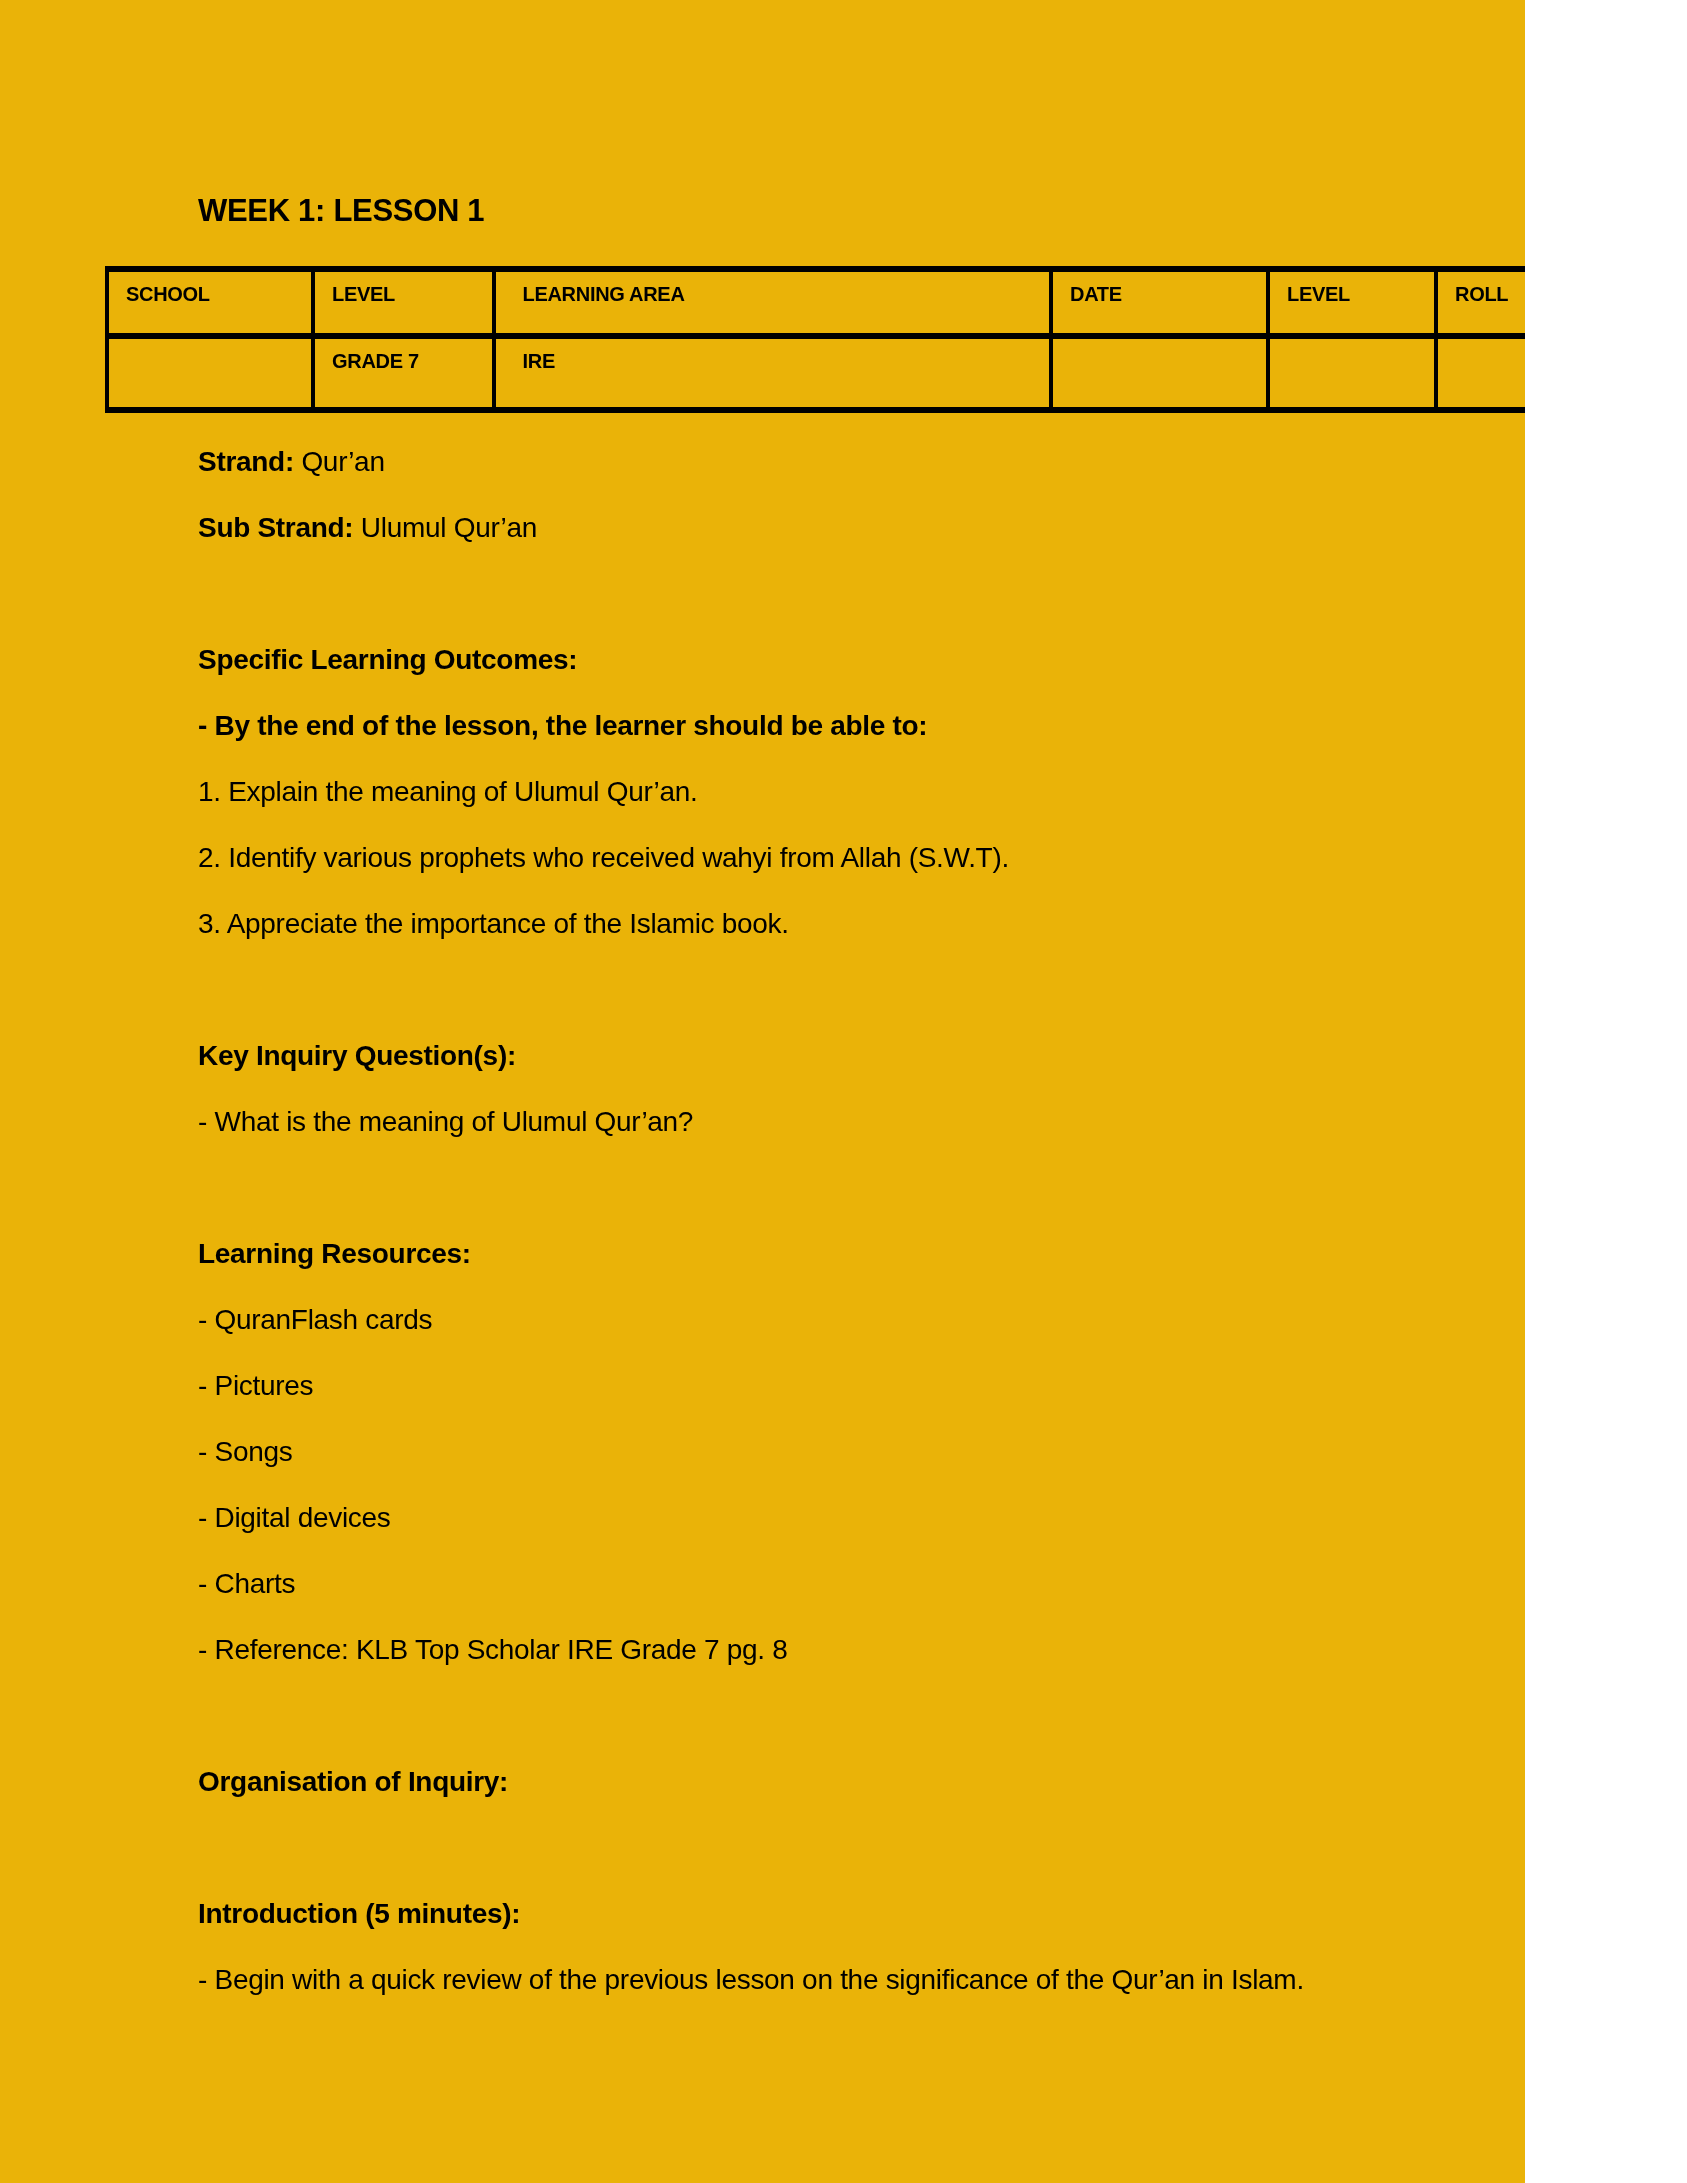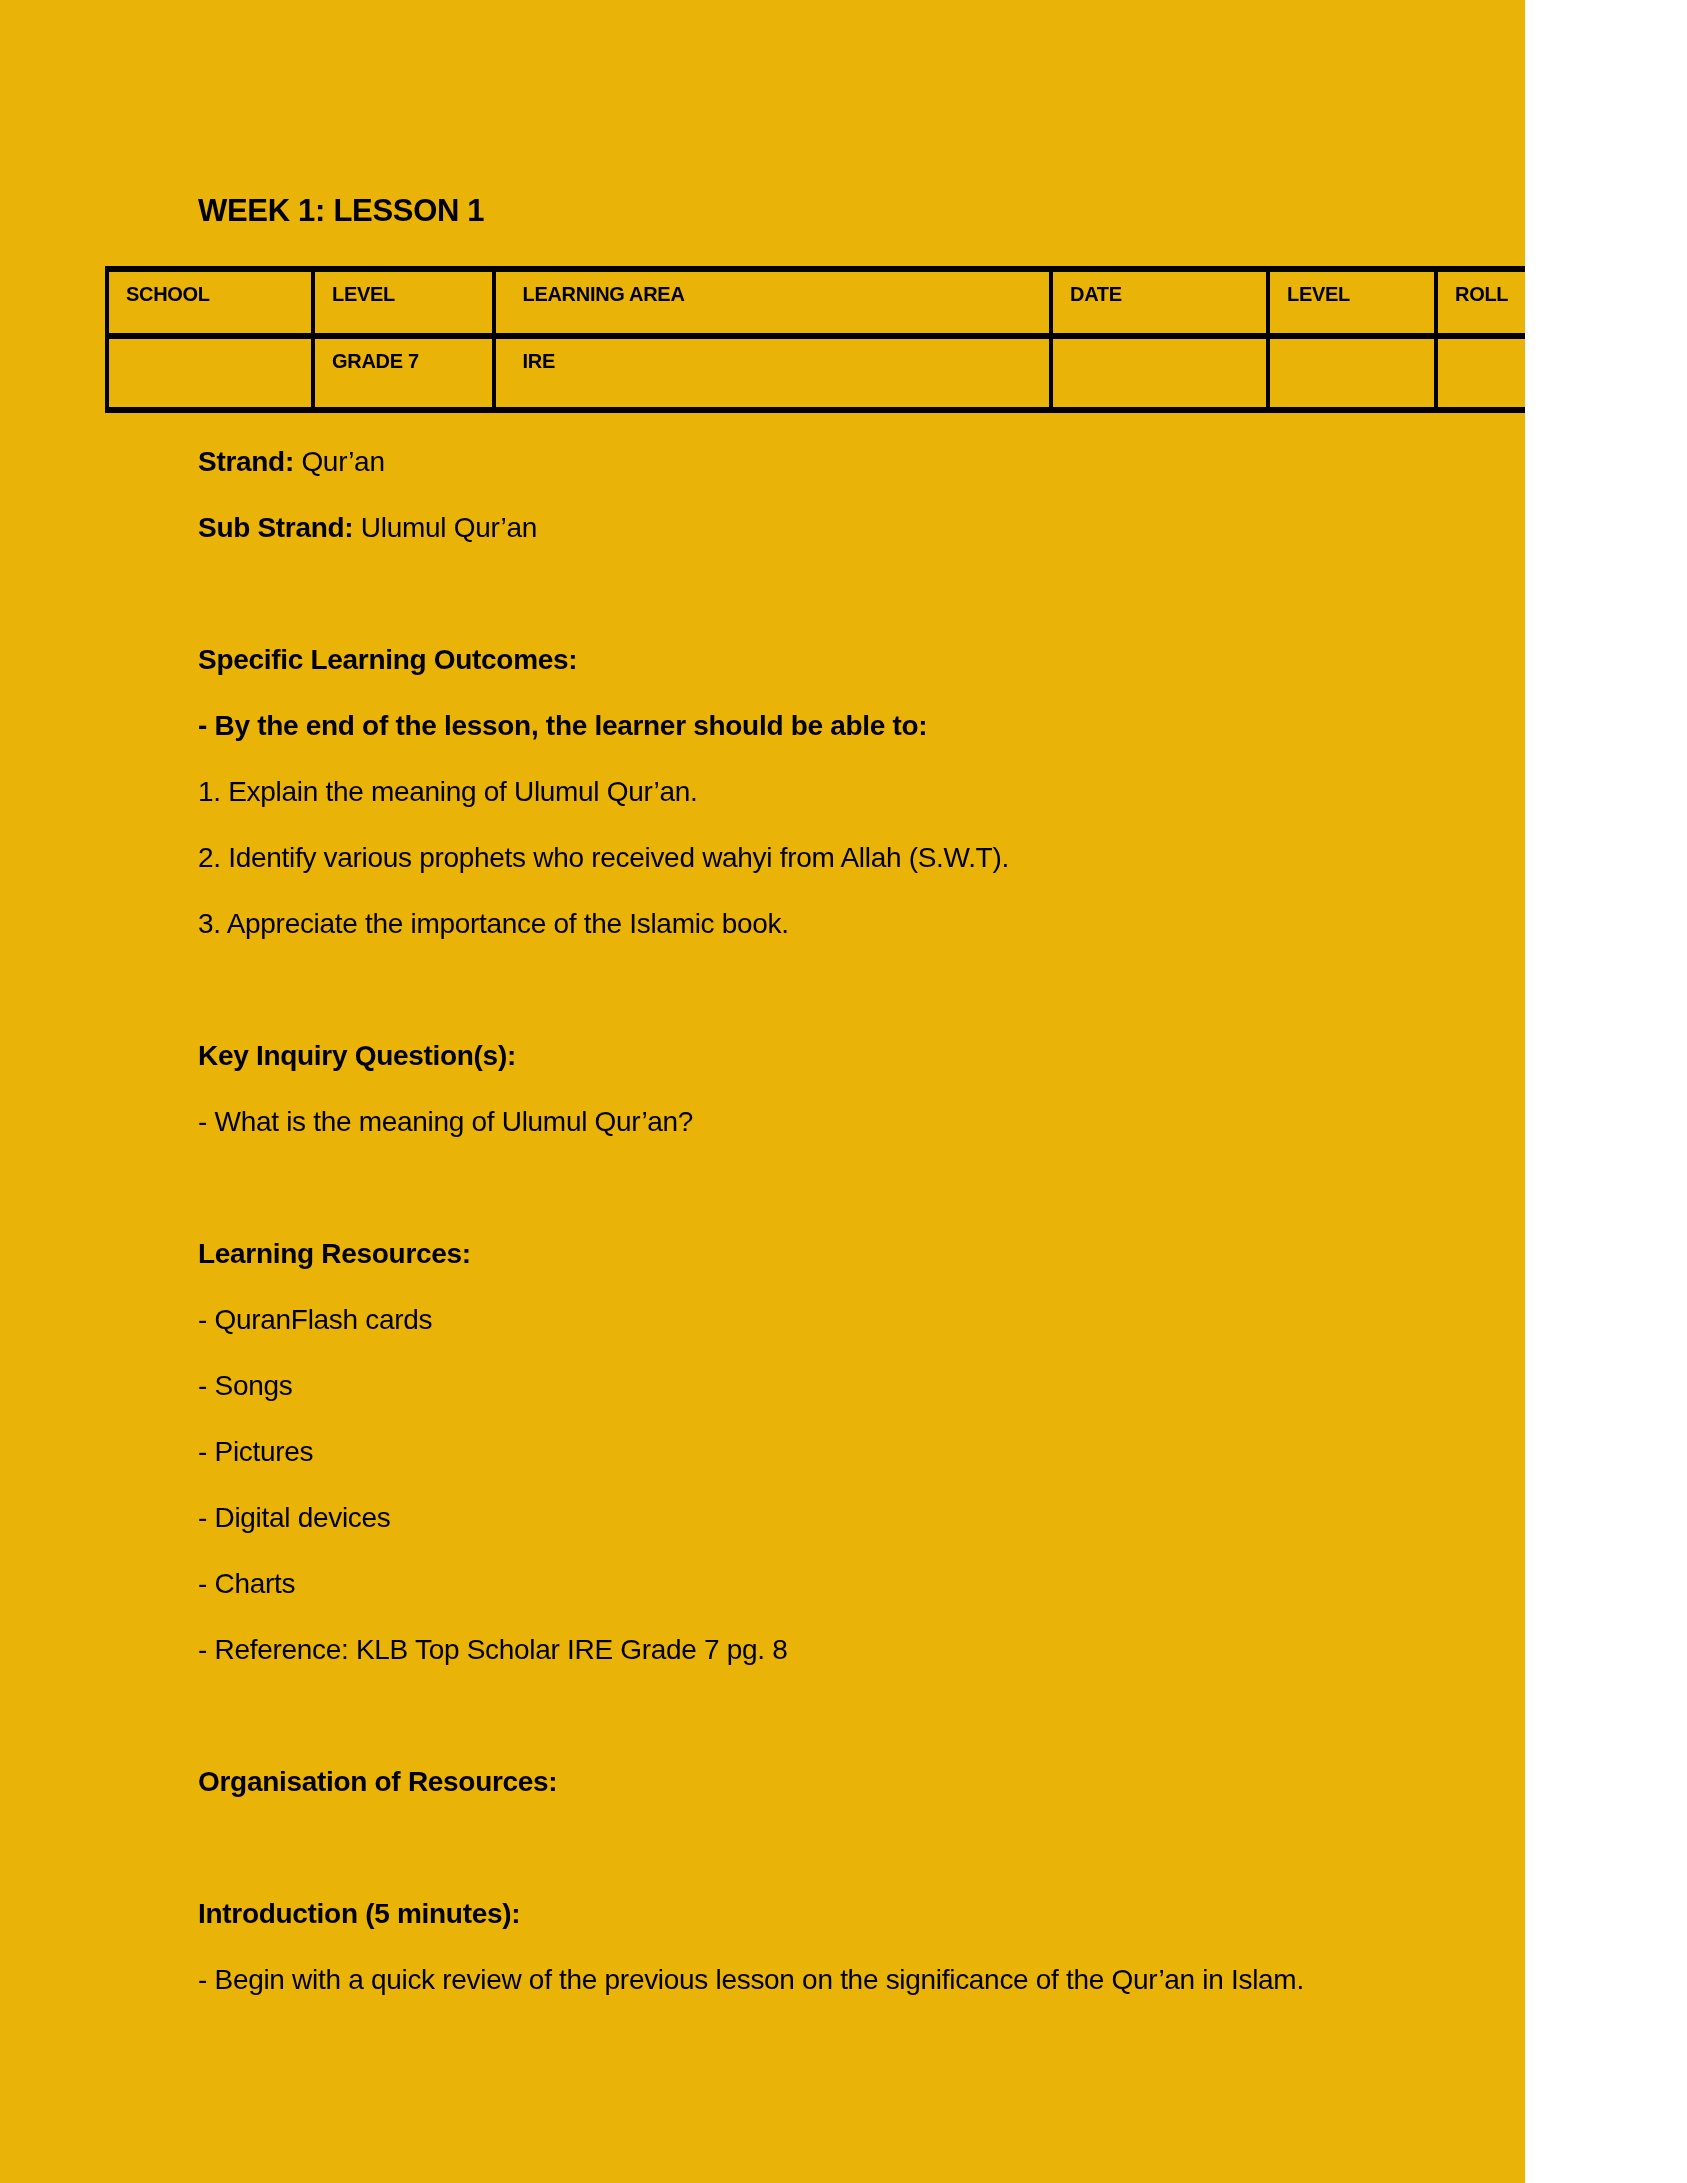--- a/index.html
+++ b/index.html
@@ -101,26 +101,26 @@
     <p class="b">- By the end of the lesson, the learner should be able to:</p>
     <p>1. Explain the meaning of Ulumul Qur’an.</p>
     <p>2. Identify various prophets who received wahyi from Allah (S.W.T).</p>
     <p>3. Appreciate the importance of the Islamic book.</p>
 
     <p class="gap-above b">Key Inquiry Question(s):</p>
     <p>- What is the meaning of Ulumul Qur’an?</p>
 
     <p class="gap-above b">Learning Resources:</p>
     <p>- QuranFlash cards</p>
+    <p>- Pictures</p>
     <p>- Songs</p>
-    <p>- Pictures</p>
     <p>- Digital devices</p>
     <p>- Charts</p>
     <p>- Reference: KLB Top Scholar IRE Grade 7 pg. 8</p>
 
-    <p class="gap-above b">Organisation of Resources:</p>
+    <p class="gap-above b">Organisation of Inquiry:</p>
 
     <p class="gap-above b">Introduction (5 minutes):</p>
     <p>- Begin with a quick review of the previous lesson on the significance of the Qur’an in Islam.</p>
 
   </div>
 </div>
 
 
 </body></html>

